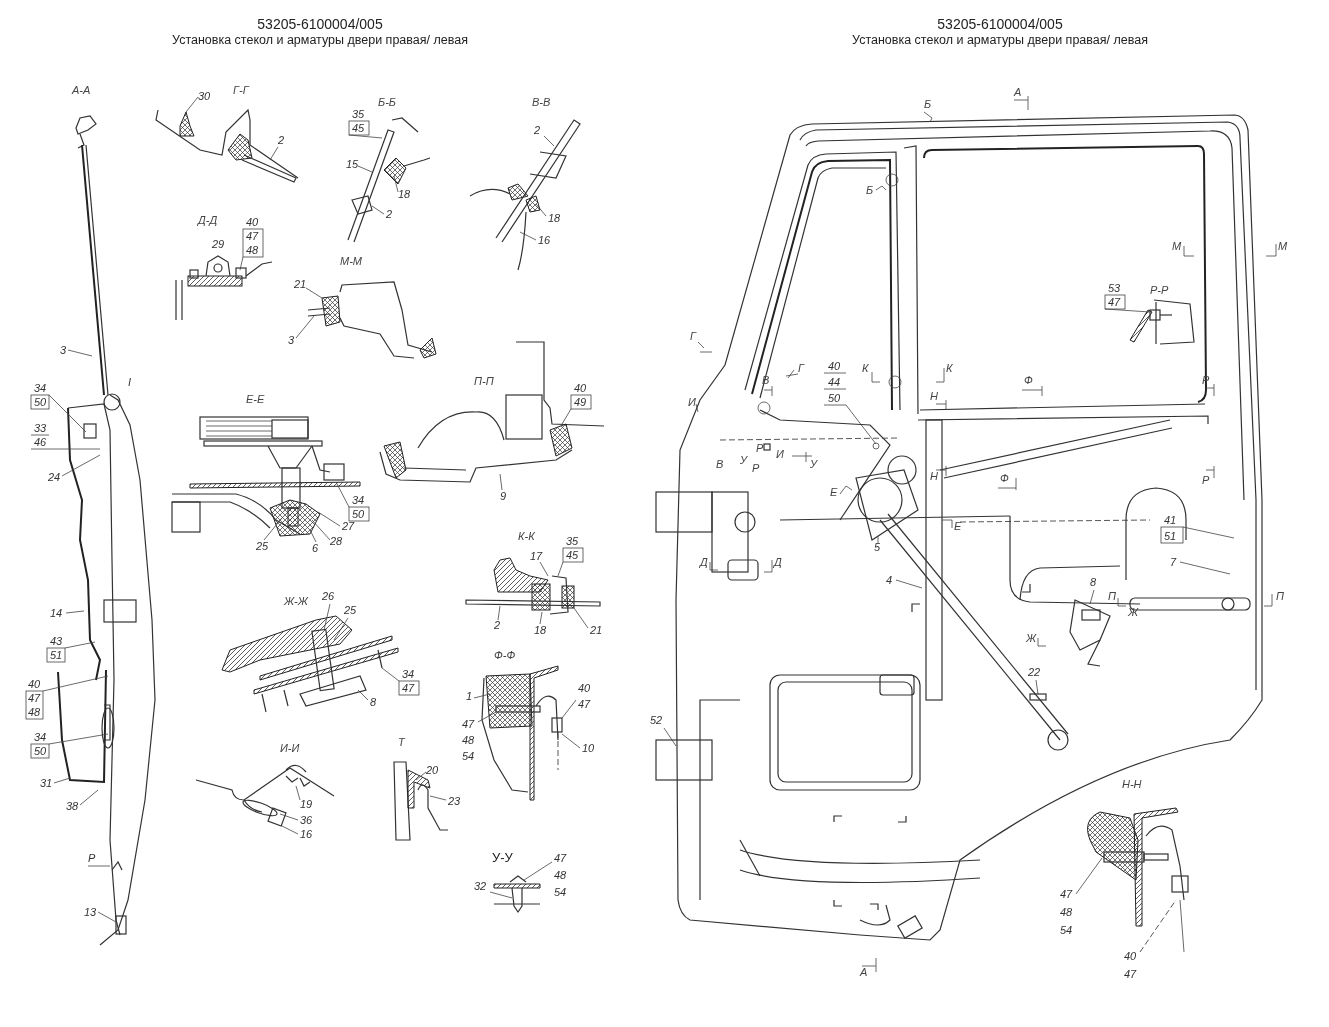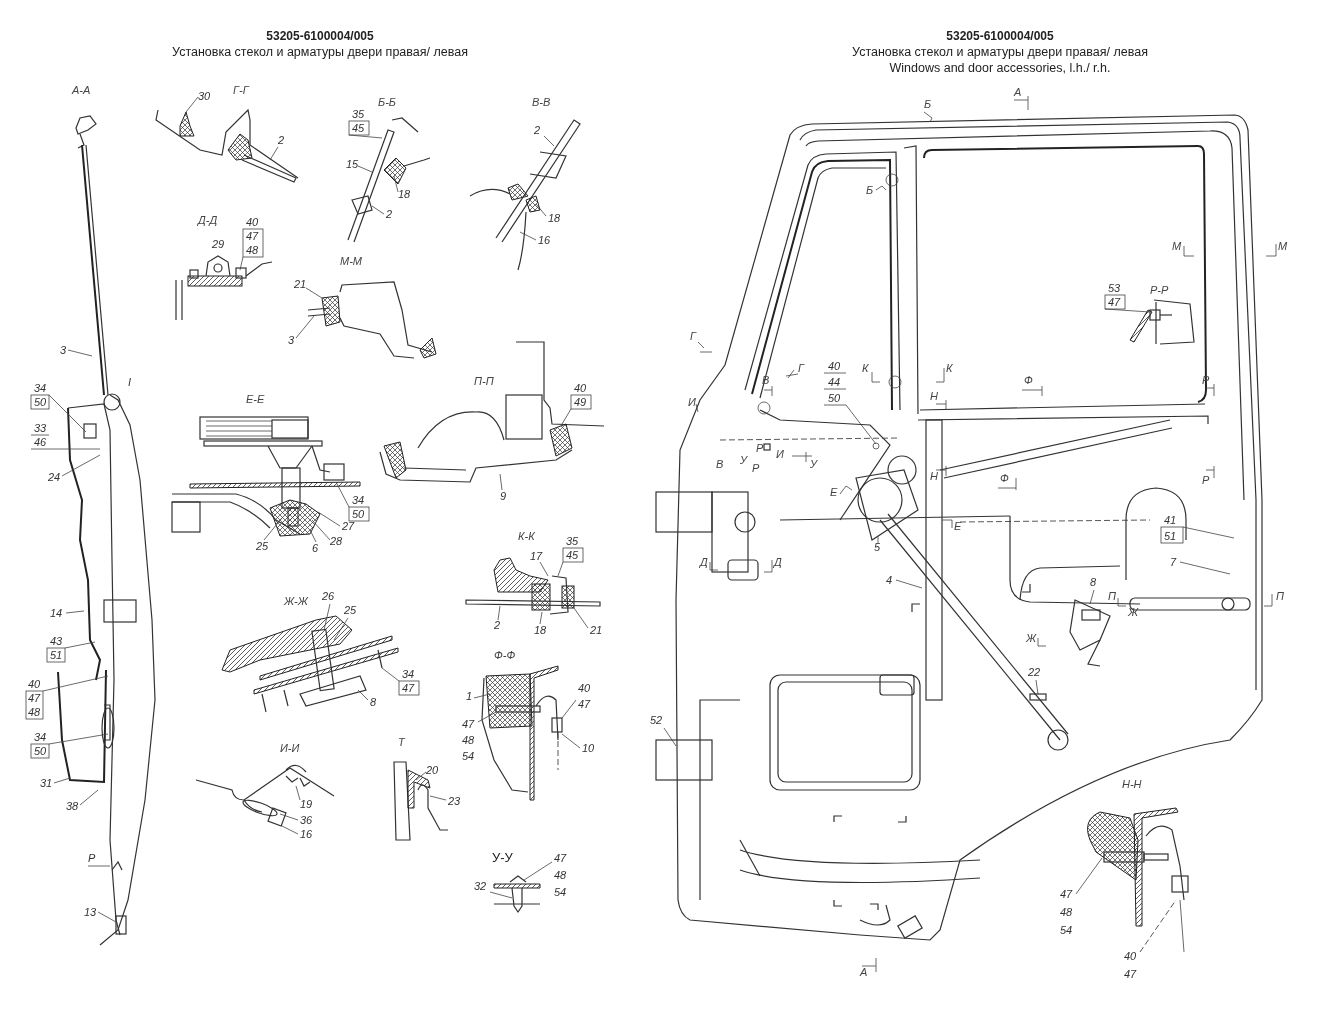--- a/index.html
+++ b/index.html
@@ -1,18 +1,18 @@
 <!DOCTYPE html>
 <html><head>
 <meta charset="utf-8">
 <style>
   html,body{margin:0;padding:0;background:#fff;}
   body{width:1329px;height:1027px;position:relative;overflow:hidden;font-family:"Liberation Sans",sans-serif;color:#222;}
   .hdr{position:absolute;text-align:center;line-height:16px;font-size:12.5px;}
-  .hdr .code{font-weight:bold;font-size:12px;margin-top:12px;}
+  .hdr .code{font-weight:normal;font-size:14px;}
   #hdr-left{left:140px;top:16px;width:360px;}
   #hdr-right{left:800px;top:16px;width:400px;}
   svg{position:absolute;left:0;top:0;}
   .ln{fill:none;stroke:#333;stroke-width:1.2;}
   .thin{fill:none;stroke:#444;stroke-width:0.8;}
   .thick{fill:none;stroke:#222;stroke-width:2;}
   .dash{fill:none;stroke:#444;stroke-width:0.9;stroke-dasharray:6 3;}
   .hatch{fill:url(#xhatch);stroke:#222;stroke-width:1;}
   .shatch{fill:url(#shatch);stroke:#222;stroke-width:1;}
   .lbl{font-family:"Liberation Sans",sans-serif;font-style:italic;font-size:11px;fill:#333;}
@@ -23,21 +23,20 @@
 </head>
 <body>
 
 <div class="hdr" id="hdr-left">
   <div class="code">53205-6100004/005</div>
   <div>Установка стекол и арматуры двери правая/ левая</div>
 </div>
 <div class="hdr" id="hdr-right">
   <div class="code">53205-6100004/005</div>
   <div>Установка стекол и арматуры двери правая/ левая</div>
-  <div>Windows and door accessories, l.h./ r.h.</div>
 </div>
 
 <svg width="1329" height="1027" viewBox="0 0 1329 1027">
   <defs>
     <pattern id="xhatch" width="5" height="5" patternUnits="userSpaceOnUse">
       <path d="M0 0 L5 5 M5 0 L0 5" stroke="#333" stroke-width="0.7"></path>
     </pattern>
     <pattern id="shatch" width="5" height="5" patternUnits="userSpaceOnUse">
       <path d="M0 5 L5 0" stroke="#333" stroke-width="0.8"></path>
     </pattern>

